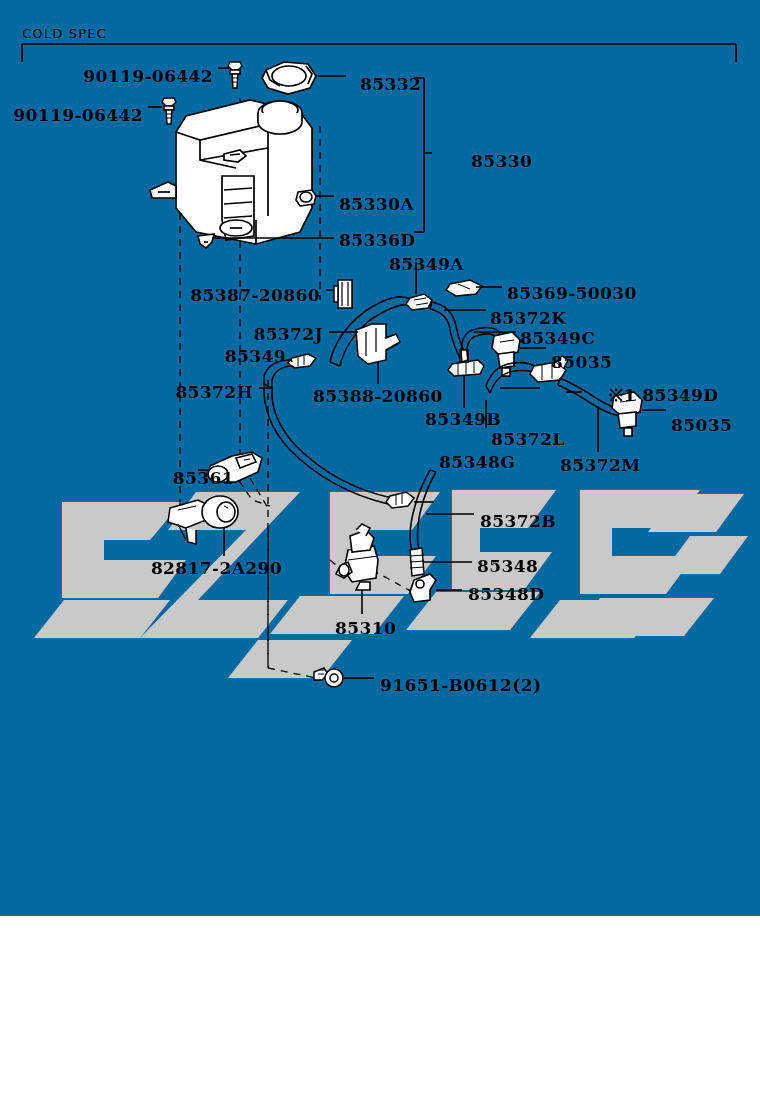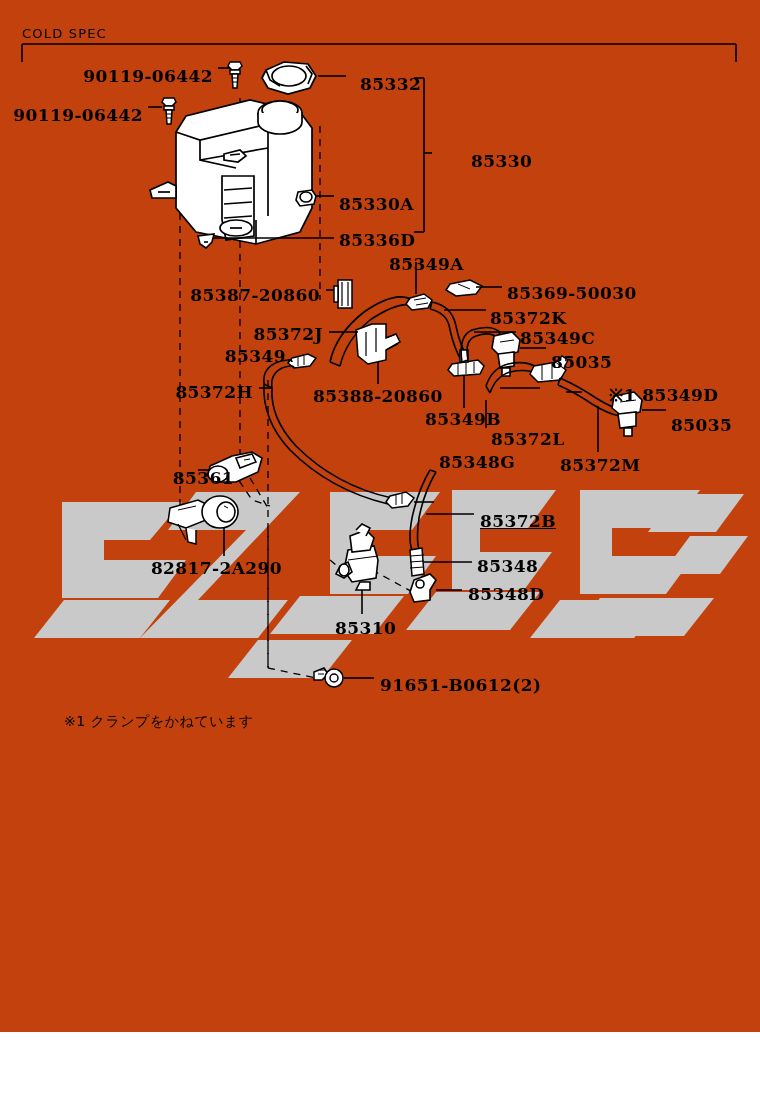--- a/index.html
+++ b/index.html
@@ -3,22 +3,22 @@
 <meta charset="utf-8">
 <style>
   html, body {
     margin: 0;
     padding: 0;
     background: #ffffff;
   }
   #page {
     position: relative;
     width: 760px;
-    height: 1032px;
-    background: #c2410c;
+    height: 916px;
+    background: #0369a1;
     font-family: "DejaVu Sans", sans-serif;
     overflow: hidden;
   }
   #diagram-svg {
     position: absolute;
     left: 0;
     top: 0;
     width: 760px;
     height: 1112px;
   }
@@ -389,23 +389,22 @@
   <div class="lbl lbl-r" style="left:286px; top:348px;">85349</div>
   <div class="lbl lbl-r" style="left:253px; top:384px;">85372H</div>
   <div class="lbl" style="left:313px; top:388px;">85388-20860</div>
   <div class="lbl" style="left:586px; top:387px;margin-left:23px;">※1 85349D</div>
   <div class="lbl" style="left:425px; top:411px;">85349B</div>
   <div class="lbl" style="left:671px; top:417px;">85035</div>
   <div class="lbl" style="left:491px; top:431px;">85372L</div>
   <div class="lbl" style="left:560px; top:457px;">85372M</div>
   <div class="lbl" style="left:439px; top:454px;">85348G</div>
   <div class="lbl lbl-r" style="left:192px; top:470px;margin-left:42px;">85361</div>
-  <div class="lbl" style="left:480px; top:513px;text-decoration:underline;">85372B</div>
+  <div class="lbl" style="left:480px; top:513px;">85372B</div>
   <div class="lbl lbl-r" style="left:282px; top:560px;">82817-2A290</div>
   <div class="lbl" style="left:477px; top:558px;">85348</div>
   <div class="lbl" style="left:468px; top:586px;">85348D</div>
   <div class="lbl" style="left:335px; top:620px;">85310</div>
   <div class="lbl" style="left:380px; top:677px;">91651-B0612(2)</div>
 
-  <div class="note-jp">※1 クランプをかねています</div>
   <div class="page-code">850457A</div>
 
 </div>
 
 </body></html>

